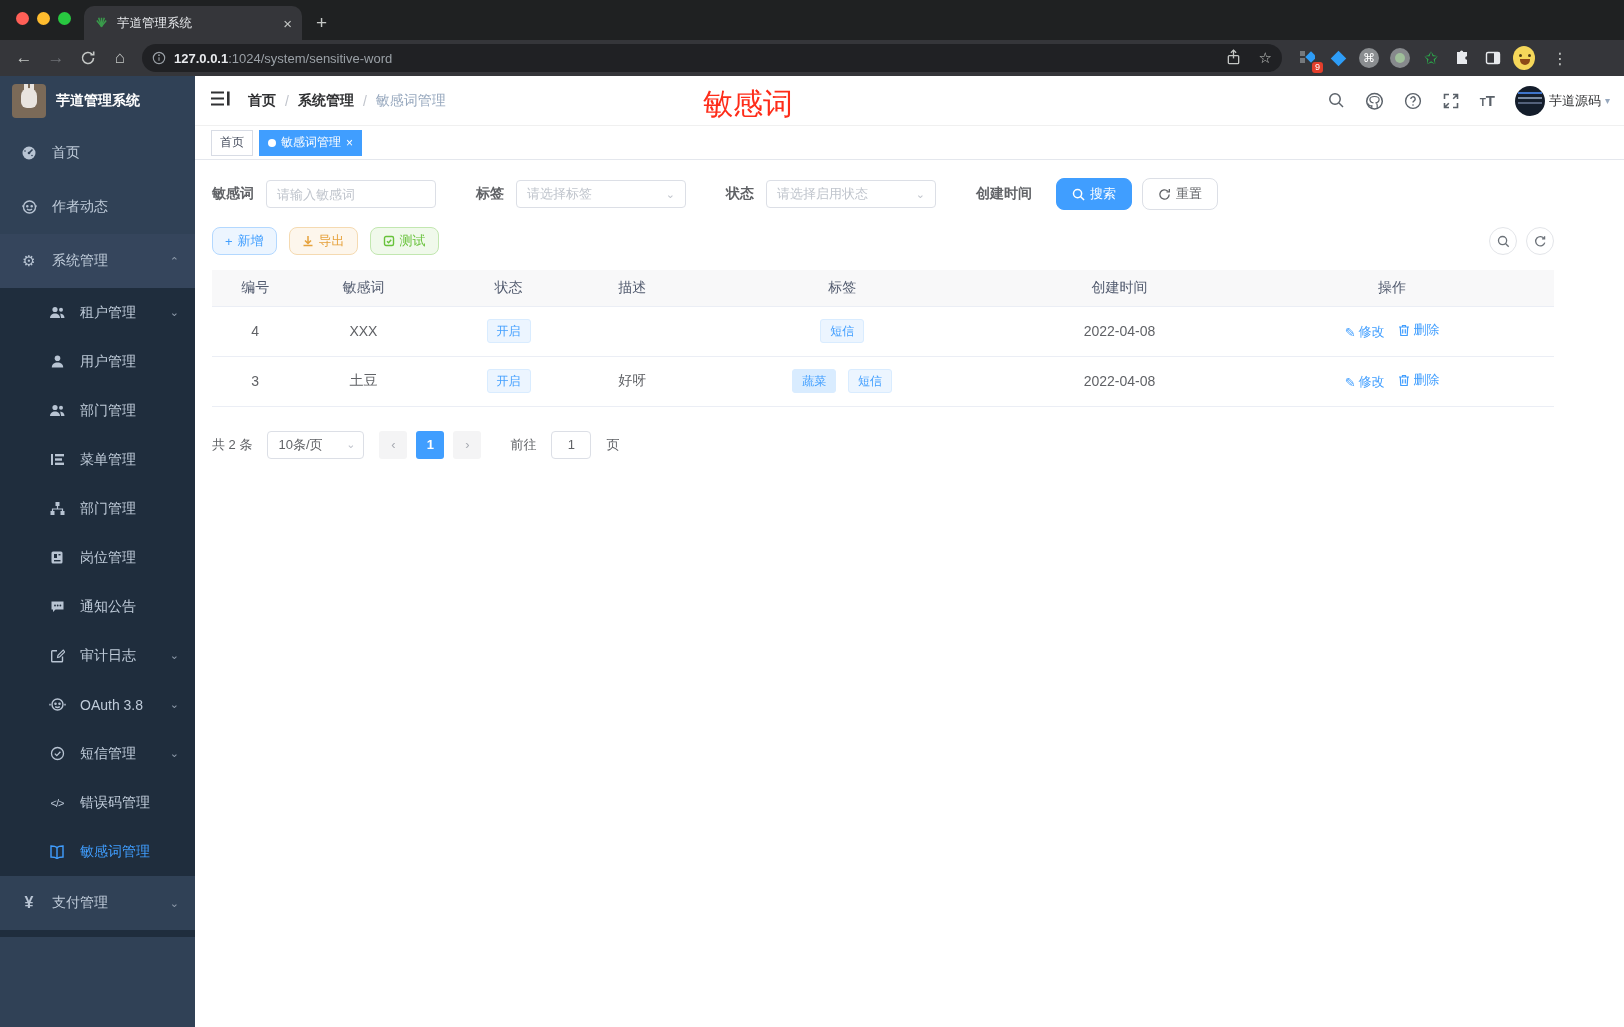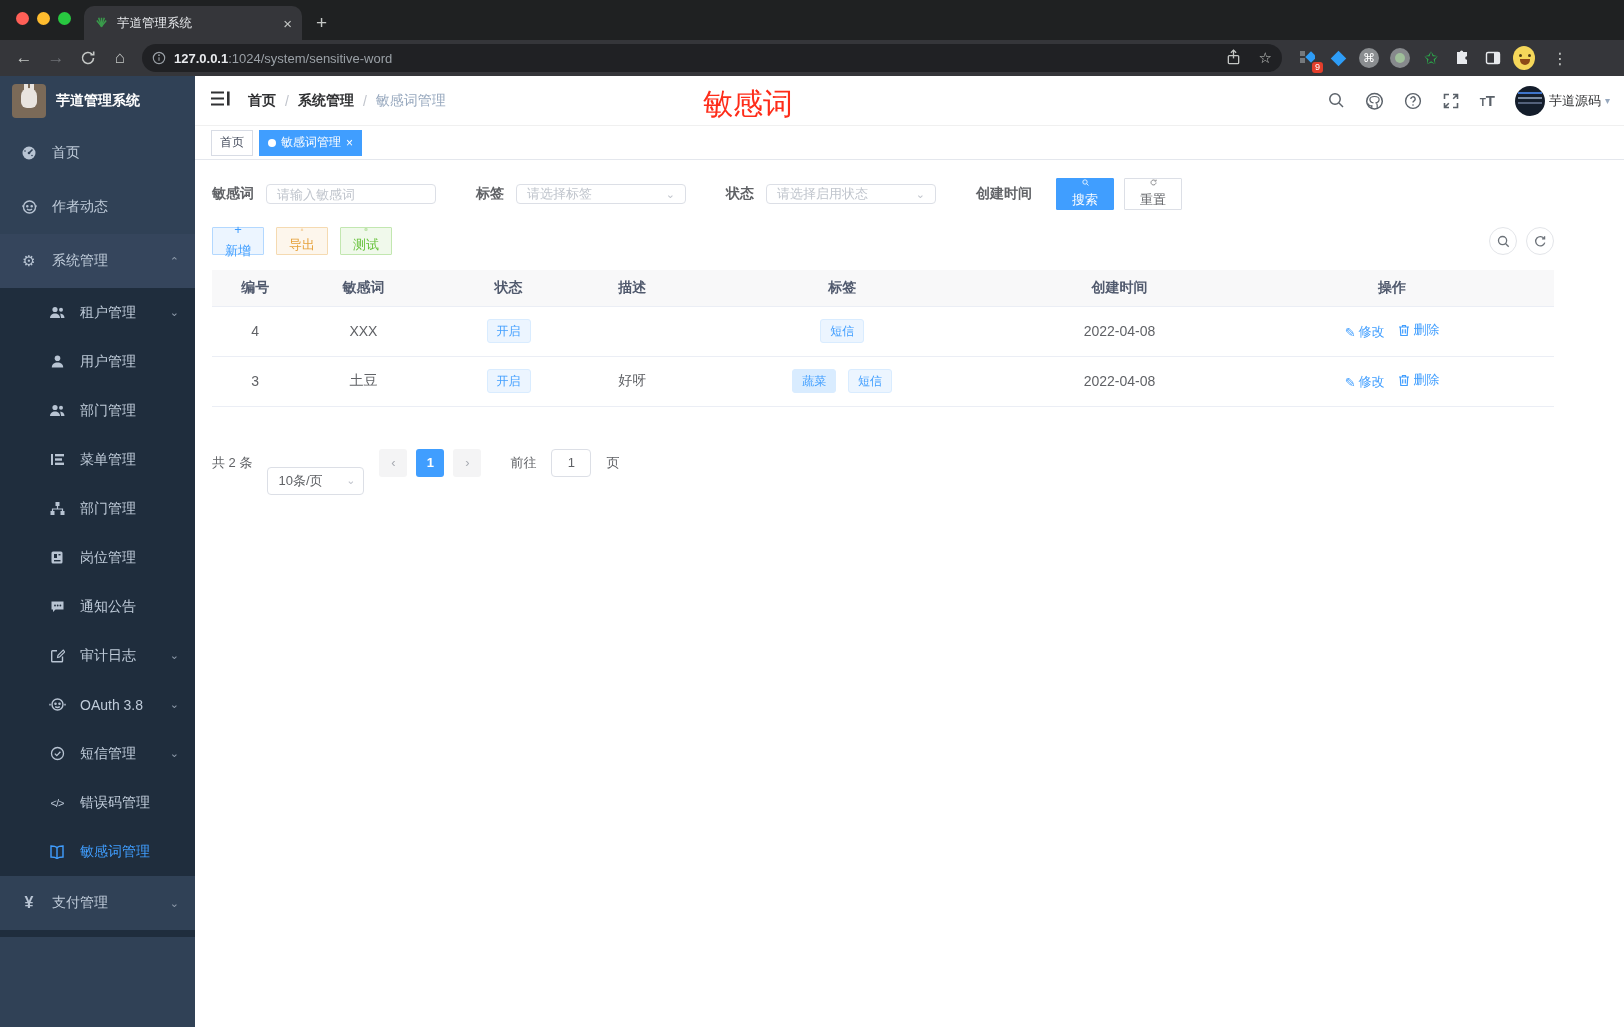--- a/index.html
+++ b/index.html
@@ -85,51 +85,51 @@
   .vtag { height:26px; display:inline-flex; align-items:center; padding:0 8px; font-size:12px; border:1px solid #d8dce5; color:#495060; background:#fff; gap:5px; cursor:pointer; }
   .vtag.act { background:#409eff; border-color:#409eff; color:#fff; }
   .vtag .dot { width:8px; height:8px; border-radius:50%; background:#fff; }
   .vtag .x { font-size:12px; }
 
   .content { flex:1; padding:18px 70px 0 17px; background:#fff; }
 
   
   .filters { display:flex; align-items:center; }
   .f-label { font-size:14px; color:#606266; font-weight:bold; margin-right:12px; white-space:nowrap; }
-  .f-input { height:20px; border:1px solid #dcdfe6; border-radius:4px; display:flex; align-items:center; padding:0 10px; font-size:13px; color:#606266; background:#fff; }
+  .f-input { height:28px; border:1px solid #dcdfe6; border-radius:4px; display:flex; align-items:center; padding:0 10px; font-size:13px; color:#606266; background:#fff; }
   .f-input input { border:none; outline:none; width:100%; font-size:13px; font-family:inherit; color:#606266; }
   .f-input input::placeholder { color:#bfc4cc; }
   .w170 { width:170px; } .w230 { width:230px; }
   .f-group { display:flex; align-items:center; margin-right:40px; }
   .sel-chev { margin-left:auto; color:#c0c4cc; font-size:11px; }
   .ph { color:#bfc4cc; }
   .date-input { gap:8px; }
   .cal-ic { color:#c0c4cc; }
-  .btn { height:32px; border-radius:1px; display:inline-flex; align-items:center; justify-content:center; gap:5px; font-size:13px; padding:0 15px; cursor:pointer; border:1px solid #dcdfe6; background:#fff; color:#606266;flex-direction:column; }
+  .btn { height:32px; border-radius:8px; display:inline-flex; align-items:center; justify-content:center; gap:5px; font-size:13px; padding:0 15px; cursor:pointer; border:1px solid #dcdfe6; background:#fff; color:#606266; }
   .btn-primary { background:#409eff; border-color:#409eff; color:#fff; }
   .btn-row { display:flex; align-items:center; margin-top:17px; }
   .btn-sm { height:28px; padding:0 12px; font-size:13px; margin-right:12px; }
   .btn-plain-blue { background:#ecf5ff; border-color:#b3d8ff; color:#409eff; }
   .btn-plain-warn { background:#fdf6ec; border-color:#f5dab1; color:#e6a23c; }
   .btn-plain-green { background:#f0f9eb; border-color:#c2e7b0; color:#67c23a; }
   .circle-btns { margin-left:auto; display:flex; gap:9px; }
   .cbtn { width:28px; height:28px; border-radius:50%; border:1px solid #e3e5e9; background:#fff; display:flex; align-items:center; justify-content:center; color:#6b7178; cursor:pointer; }
 
   
   .tbl { display:table; width:100%; margin-top:15px; border-collapse:collapse; }
   .trow { display:table-row; }
   .tcell { display:table-cell; text-align:center; vertical-align:middle; font-size:14px; color:#606266; border-bottom:1px solid #ebeef5; height:50px; }
-  .thead .tcell { background:#f8f8f9; color:#515a6e; font-weight:bold; height:36px; border-bottom:1px solid #ebeef5; }
+  .thead .tcell { background:#f8f8f9; color:#515a6e; font-weight:normal; height:36px; border-bottom:1px solid #ebeef5; }
   .etag { display:inline-flex; align-items:center; height:24px; padding:0 9px; font-size:12px; color:#409eff; background:#ecf5ff; border:1px solid #d9ecff; border-radius:3px; margin:0 4px; }
   .etag.deep { background:#d9ecff; }
   .alink { color:#409eff; font-size:13px; display:inline-flex; align-items:center; gap:3px; margin:0 5px; cursor:pointer; }
 
   
   .pager { display:flex; align-items:center; margin-top:24px; gap:15px; font-size:13px; color:#606266; }
-  .psel { width:97px; height:28px; border:1px solid #dcdfe6; border-radius:4px; display:flex; align-items:center; padding:0 8px 0 10px; color:#606266;margin-top:36px; }
+  .psel { width:97px; height:28px; border:1px solid #dcdfe6; border-radius:4px; display:flex; align-items:center; padding:0 8px 0 10px; color:#606266; }
   .pbtn { width:28px; height:28px; background:#f4f4f5; border-radius:3px; display:flex; align-items:center; justify-content:center; color:#a8abb2; font-size:13px; cursor:pointer; }
   .pbtn.cur { background:#409eff; color:#fff; font-weight:bold; }
   .pgroup { display:flex; gap:9px; align-items:center; }
   .goto-input { width:40px; height:28px; border:1px solid #dcdfe6; border-radius:4px; display:flex; align-items:center; justify-content:center; color:#606266; }
 </style>
 </head>
 <body>
 
 <div class="screen">
 

